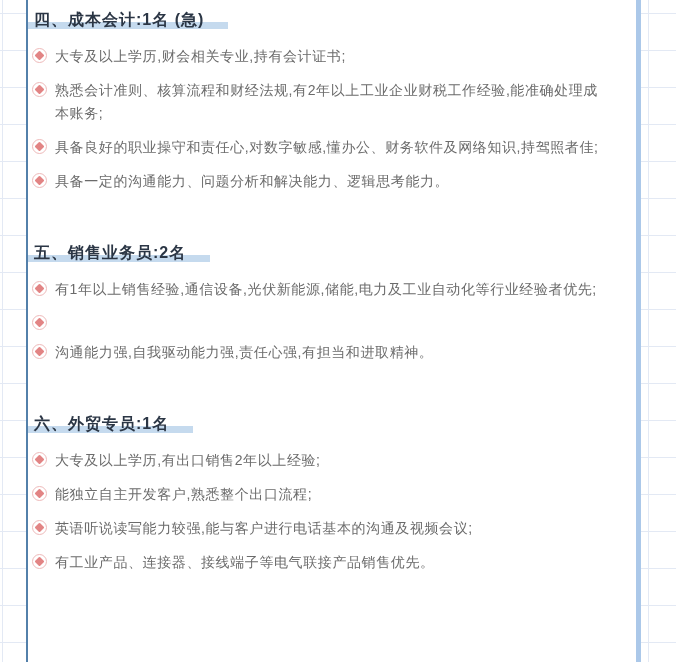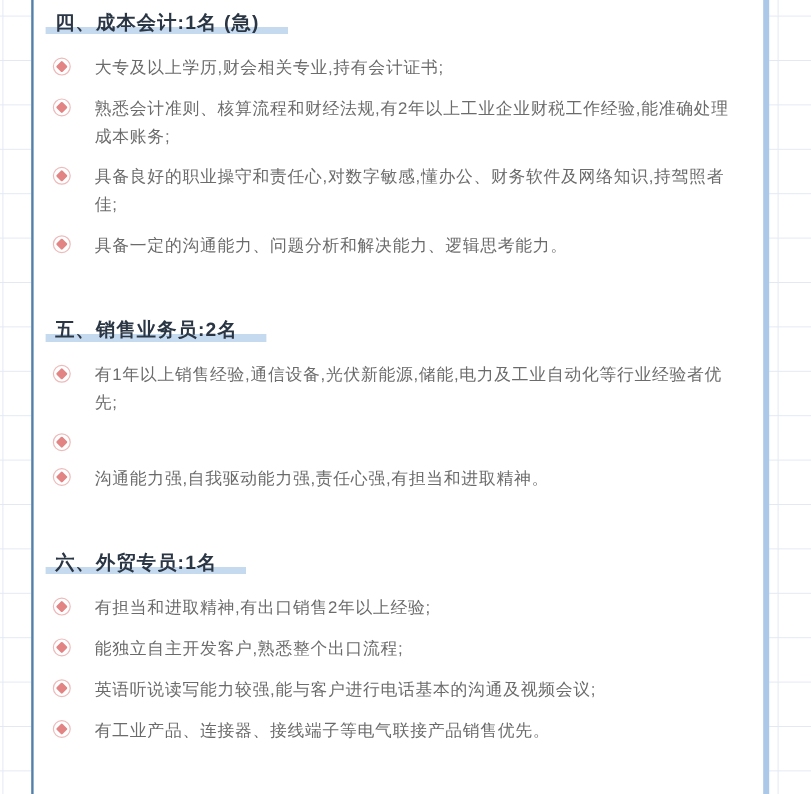--- a/index.html
+++ b/index.html
@@ -29,21 +29,21 @@
     background-size:38px 37px;
     background-position:2px 13px;
   }
   .card{
     position:absolute;
     left:26px; top:0; bottom:0;
     width:615px;
     background:#ffffff;
     border-left:2px solid var(--card-left-border);
     border-right:5px solid var(--card-right-border);
-    padding:6px 26px 18px 16px;
+    padding:6px 26px 18px 4px;
     overflow:hidden;
   }
   .job-section{margin-top:48px;}
   .job-section:first-child{margin-top:2px;}
   .sec-title{
     font-size:16px;
     line-height:24px;
     font-weight:bold;
     color:var(--heading-text);
     letter-spacing:1px;
@@ -56,21 +56,21 @@
     background:linear-gradient(
       transparent 60%,
       var(--heading-highlight) 60%,
       var(--heading-highlight) 86%,
       transparent 86%);
   }
   ul.req-list{list-style:none;}
   li.req-item{
     display:flex;
     align-items:flex-start;
-    gap:20px;
+    gap:8px;
     margin-bottom:11px;
   }
   li.req-item:last-child{margin-bottom:0;}
   .bullet{
     flex:0 0 auto;
     width:15px;height:15px;
     margin-top:3px;
     border:1px solid var(--bullet-ring);
     border-radius:50%;
     display:inline-flex;
@@ -160,21 +160,21 @@
 
   <section class="job-section">
     <h2 class="sec-title">
       <span class="title-text">六、外贸专员:1名</span>
     </h2>
     <ul class="req-list">
   <li class="req-item">
     <span class="bullet">
       <span class="diamond"></span>
     </span>
-    <span class="item-text">有担当和进取精神,有出口销售2年以上经验;</span>
+    <span class="item-text">大专及以上学历,有出口销售2年以上经验;</span>
   </li>
 
   <li class="req-item">
     <span class="bullet">
       <span class="diamond"></span>
     </span>
     <span class="item-text">能独立自主开发客户,熟悉整个出口流程;</span>
   </li>
 
   <li class="req-item">

